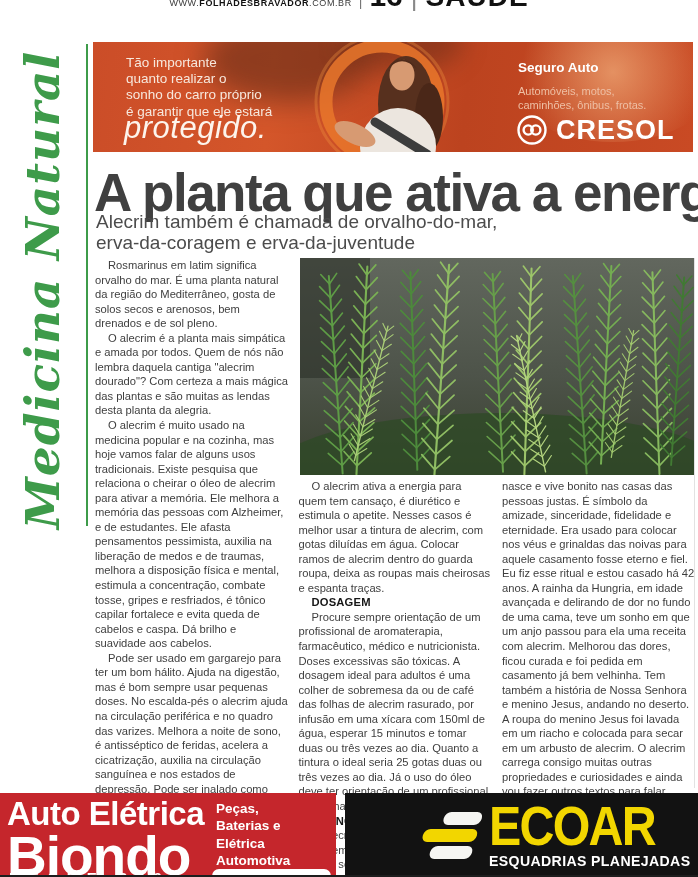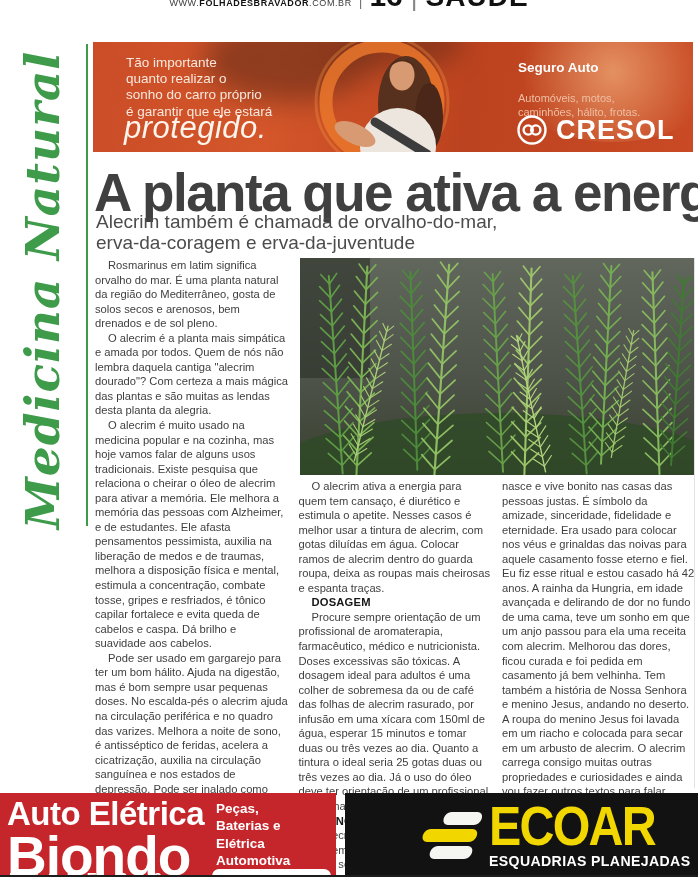--- a/index.html
+++ b/index.html
@@ -32,21 +32,21 @@
   .banner .dark1{position:absolute;left:110px;top:-25px;width:170px;height:85px;border-radius:50%;
           background:#54261588;filter:blur(14px);}
   .banner .dark2{position:absolute;left:250px;top:-30px;width:120px;height:60px;border-radius:50%;
           background:#4c221366;filter:blur(12px);}
   .banner-art{position:absolute;left:0;top:0;}
   .banner-copy{position:absolute;left:33px;top:13px;line-height:1.2;}
   .banner-copy .small-line{font-size:13.5px;color:#f7e8dd;font-weight:400;}
   .banner-big{position:absolute;left:31px;top:68px;font-size:31px;font-weight:300;
               color:#fdf4ec;letter-spacing:.5px;font-style:italic;}
   .banner-right{position:absolute;left:425px;top:18px;width:170px;}
-  .banner-right .prod-title{font-size:13.5px;font-weight:bold;color:#fff;margin-bottom:16px;}
+  .banner-right .prod-title{font-size:13.5px;font-weight:bold;color:#fff;margin-bottom:9px;}
   .banner-right .prod-line{font-size:11px;color:#eebfa4;line-height:1.3;}
   .cresol-row{position:absolute;left:423px;top:72px;display:flex;align-items:center;}
   .cresol-name{font-size:27px;font-weight:bold;letter-spacing:1px;color:#fff;margin-left:8px;}
 
   
   .headline{position:absolute;left:94px;top:162px;width:604px;font-size:53px;font-weight:bold;
             letter-spacing:-1.5px;color:#404040;white-space:nowrap;}
   .subtitle{position:absolute;left:96px;top:211px;font-size:19px;color:#4c4c4c;line-height:21px;}
 
   
@@ -118,21 +118,21 @@
     <div class="banner-copy">
       <div class="small-line">Tão importante</div>
       <div class="small-line">quanto realizar o</div>
       <div class="small-line">sonho do carro próprio</div>
       <div class="small-line">é garantir que ele estará</div>
     </div>
     <div class="banner-big">protegido.</div>
     <div class="banner-right">
       <div class="prod-title">Seguro Auto</div>
       <div class="prod-line">Automóveis, motos,</div>
-      <div class="prod-line">caminhões, hálito, frotas.</div>
+      <div class="prod-line">caminhões, ônibus, frotas.</div>
     </div>
     <div class="cresol-row">
       <svg width="32" height="32" viewBox="0 0 32 32">
         <circle cx="16" cy="16" r="13.5" fill="none" stroke="#ffffff" stroke-width="2.4"></circle>
         <circle cx="12.2" cy="16" r="4.6" fill="none" stroke="#ffffff" stroke-width="2.4"></circle>
         <circle cx="19.8" cy="16" r="4.6" fill="none" stroke="#ffffff" stroke-width="2.4"></circle>
       </svg>
       <span class="cresol-name">CRESOL</span>
     </div>
   </div>

